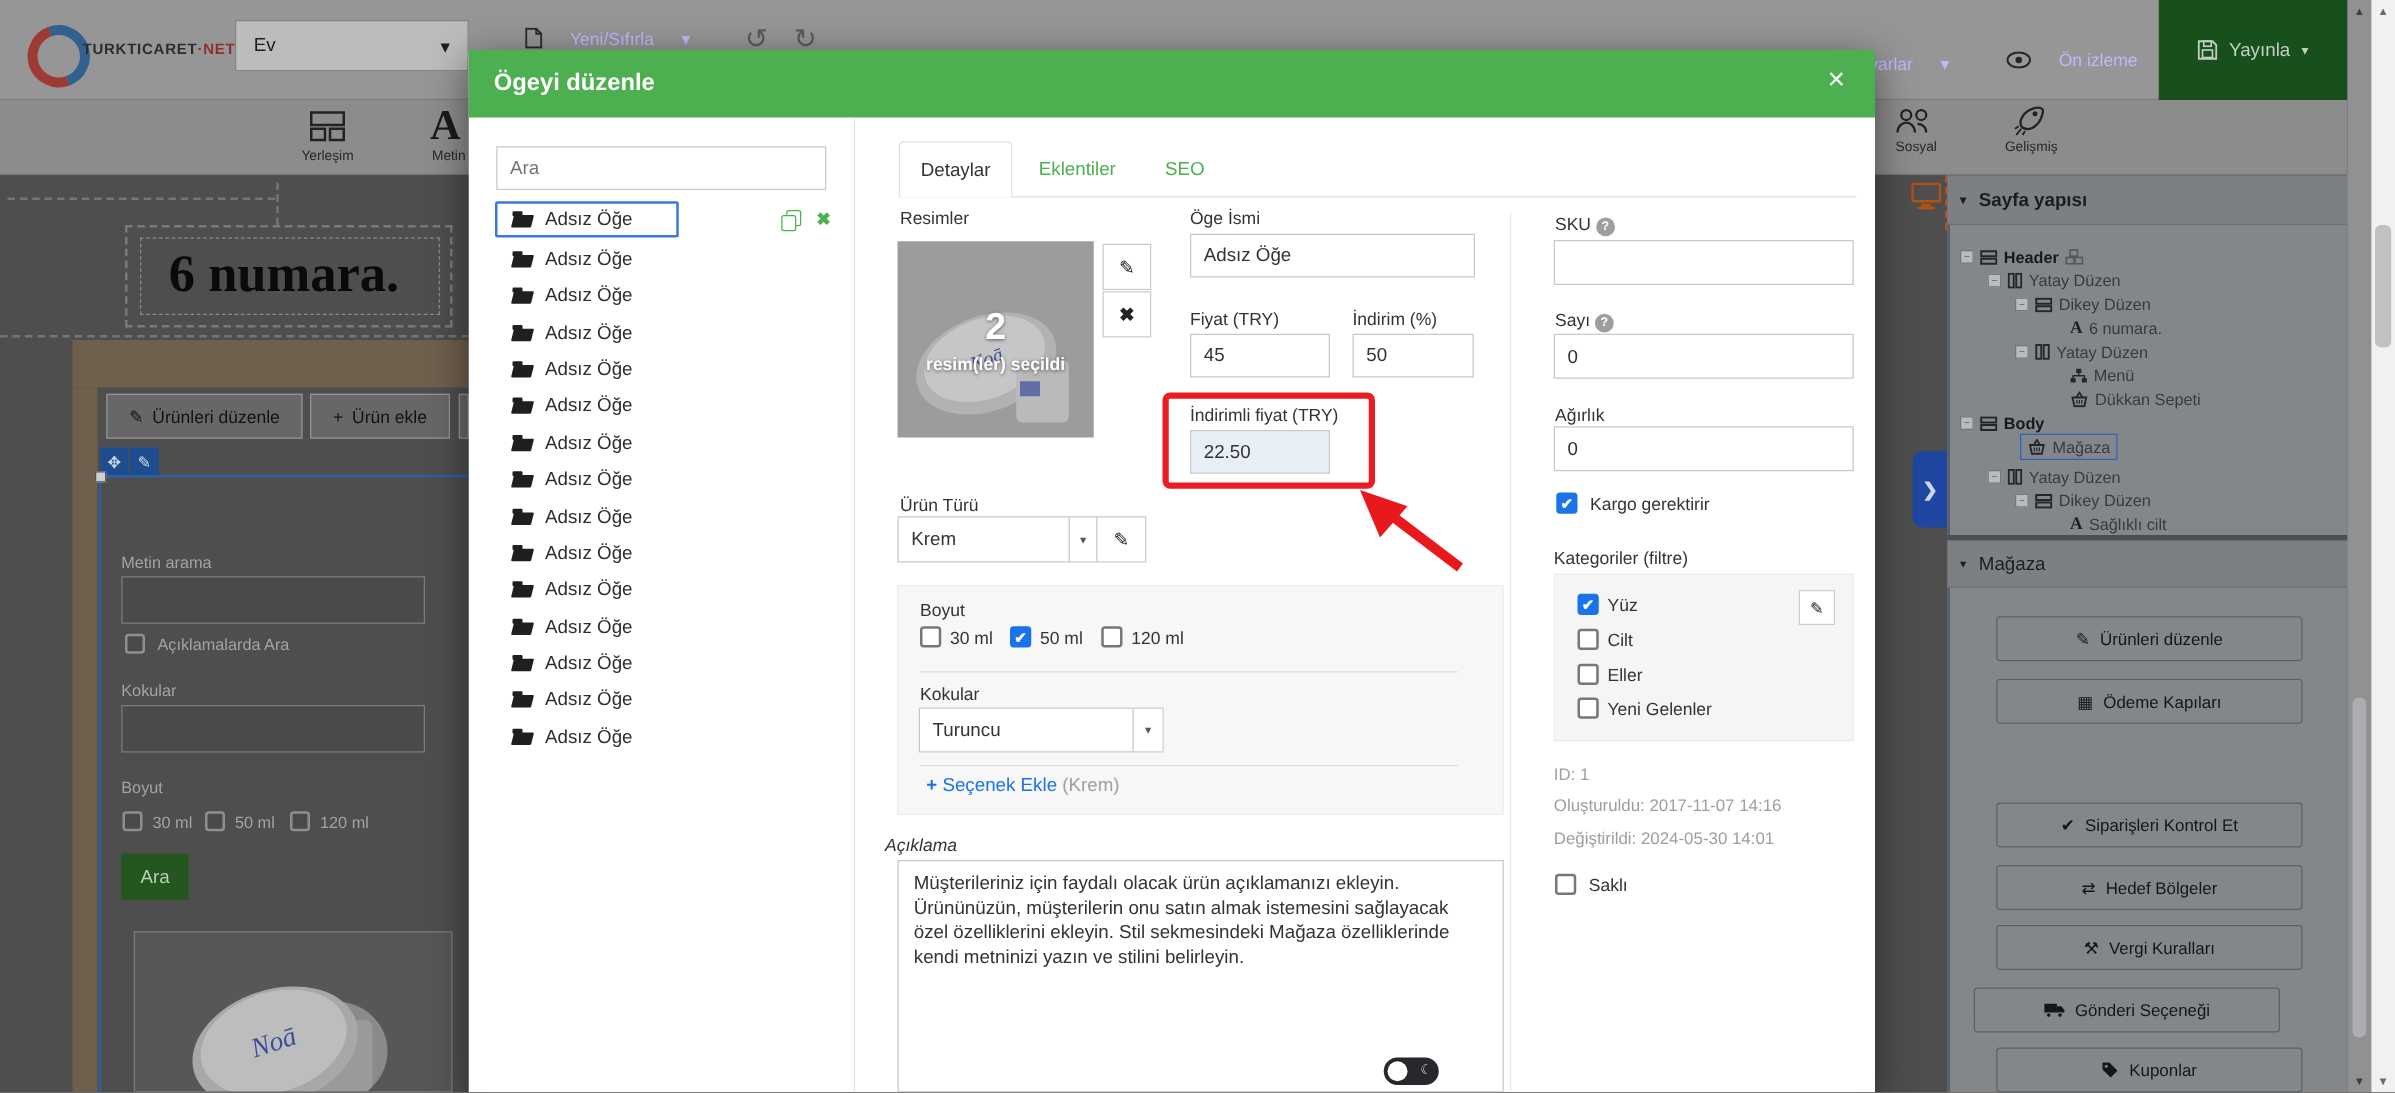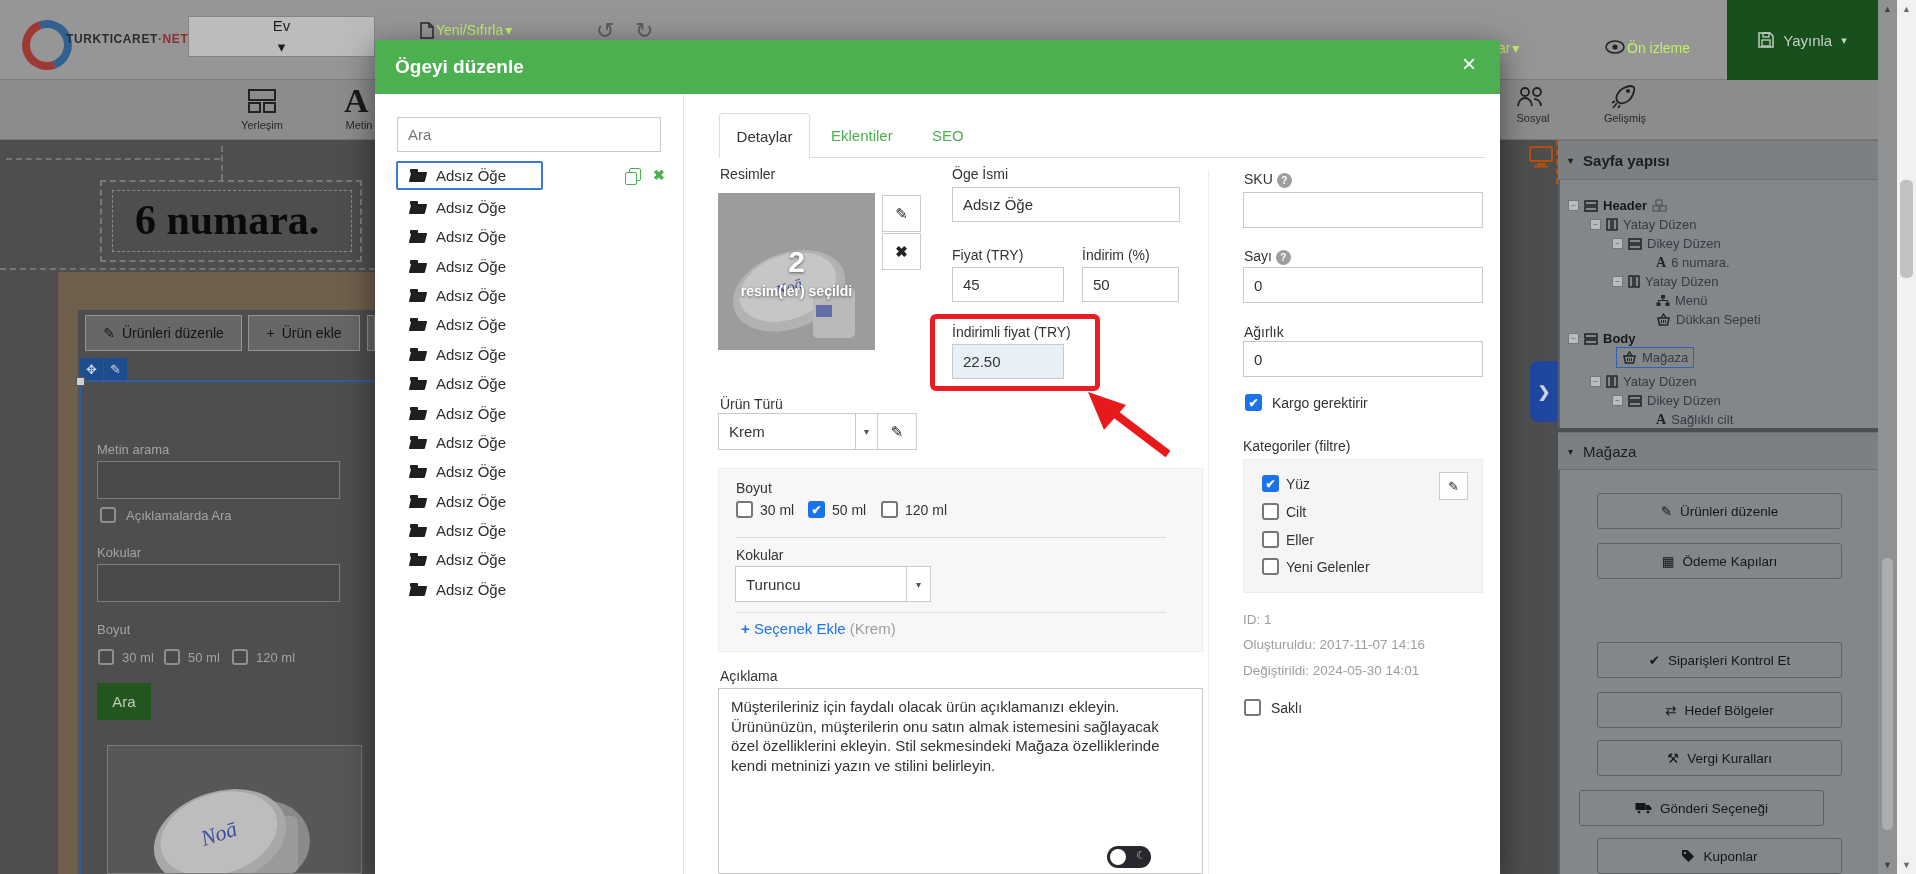--- a/index.html
+++ b/index.html
@@ -5,21 +5,21 @@
   html,body{margin:0;padding:0;background:#4f4f4f;font-family:"Liberation Sans",sans-serif;}
   #screen{position:relative;width:1916px;height:874px;overflow:hidden;background:#4e4e4e;}
   .a{position:absolute;box-sizing:border-box;}
   
   .topbar{left:0;top:0;width:1878px;height:80px;background:#969696;border-bottom:1px solid #7d7d7d;}
   .toolbar2{left:0;top:80px;width:1878px;height:60px;background:#8c8c8c;border-bottom:1px solid #787878;}
   .logo-ring{width:34px;height:34px;border-radius:50%;border:8px solid;border-color:#31618f #31618f #9e3934 #9e3934;transform:rotate(25deg);}
   .brand{font-size:12px;font-weight:bold;color:#2a2d30;letter-spacing:.6px;}
   .brand .net{color:#8d2f2c;}
   .tb-select{background:#bcbcbc;border:1px solid #848484;color:#1d1d1d;font-size:15px;display:flex;align-items:center;padding:0 14px;justify-content:space-between;}
-  .tb-item{color:#bef264;font-size:14px;display:flex;gap:2px;}
+  .tb-item{color:#c4b5fd;font-size:14px;display:flex;align-items:center;gap:22px;}
   .publish{background:#17501d;color:#c3cfc3;font-size:15px;display:flex;align-items:center;justify-content:center;gap:9px;}
   .icon-lbl{font-size:11px;color:#26282b;text-align:center;}
   .dash-h{border-top:2px dashed #757575;}
   .dash-v{border-left:2px dashed #757575;}
   .canvas-heading{font-family:"Liberation Serif",serif;font-weight:bold;color:#0a0a0a;font-size:42px;}
   .dim-btn{background:#676767;border:1px solid #949494;color:#121212;font-size:14px;display:flex;align-items:center;justify-content:center;gap:7px;}
   .dim-lbl{color:#a3a3a3;font-size:13px;}
   .dim-inp{background:#4a4a4a;border:1px solid #7d7d7d;color:#b9b9b9;font-size:14px;display:flex;align-items:center;padding:0 10px;}
   .dim-cb{width:16px;height:16px;border:2px solid #8f8f8f;border-radius:3px;background:#4a4a4a;}
   .blue-sq{background:#1d4d8f;color:#cfd8e6;display:flex;align-items:center;justify-content:center;font-size:13px;}
@@ -73,21 +73,21 @@
 
 <div id="screen">
 
   <div class="a topbar"></div>
   <div class="a" style="left:22px;top:20px;">
       <div class="logo-ring"></div>
     </div>
   <div class="a brand" style="left:66px;top:32px;">
     <span>TURKTICARET</span><span class="net">·</span><span class="net">NET</span>
   </div>
-  <div class="a tb-select" style="left:188px;top:16px;width:187px;height:41px;flex-direction:column;">
+  <div class="a tb-select" style="left:188px;top:16px;width:187px;height:41px;">
     <span>Ev</span>
     <span>▾</span>
   </div>
   <div class="a tb-item" style="left:420px;top:22px;">
     <svg width="14" height="17" viewBox="0 0 14 17">
         <path d="M1 1h8l4 4v11H1z" fill="none" stroke="#2a2a2a" stroke-width="1.5"></path>
         <path d="M9 1v4h4" fill="none" stroke="#2a2a2a" stroke-width="1.5"></path>
       </svg>
     <span>Yeni/Sıfırla</span>
     <span>▾</span>
@@ -543,21 +543,21 @@
     <div class="a sq-btn" style="left:531px;top:526px;width:25px;height:36px;font-size:10px;color:#555;">
         <span>▾</span>
       </div>
     <div class="a" style="left:361px;top:572px;width:430px;height:1px;background:#ddd;"></div>
     <div class="a" style="left:366px;top:580px;font-size:15px;">
       <span style="color:#1a73e8;font-weight:bold;">+</span>
       <span class="link-blue">Seçenek Ekle</span>
       <span style="color:#9e9e9e;">(Krem)</span>
     </div>
 
-    <div class="a lbl" style="left:345px;top:628px;">Açıklama</div>
+    <div class="a lbl" style="left:333px;top:628px;font-style:italic;">Açıklama</div>
     <div class="a" style="left:343px;top:648px;width:485px;height:186px;border:1px solid #c9c9c9;padding:8px 12px;font-size:15px;color:#333;line-height:19.5px;">Müşterileriniz için faydalı olacak ürün açıklamanızı ekleyin. Ürününüzün, müşterilerin onu satın almak istemesini sağlayacak özel özelliklerini ekleyin. Stil sekmesindeki Mağaza özelliklerinde kendi metninizi yazın ve stilini belirleyin.</div>
     <div class="a toggle" style="left:732px;top:806px;">
       <span class="knob"></span>
       <span class="moon">☾</span>
     </div>
 
     <div class="a lbl" style="left:869px;top:131px;"><span>SKU</span>&nbsp;<span class="qmark">?</span></div>
     <div class="a inp" style="left:868px;top:152px;width:240px;height:36px;"></div>
     <div class="a lbl" style="left:869px;top:208px;"><span>Sayı</span>&nbsp;<span class="qmark">?</span></div>
     <div class="a inp" style="left:868px;top:227px;width:240px;height:36px;">

